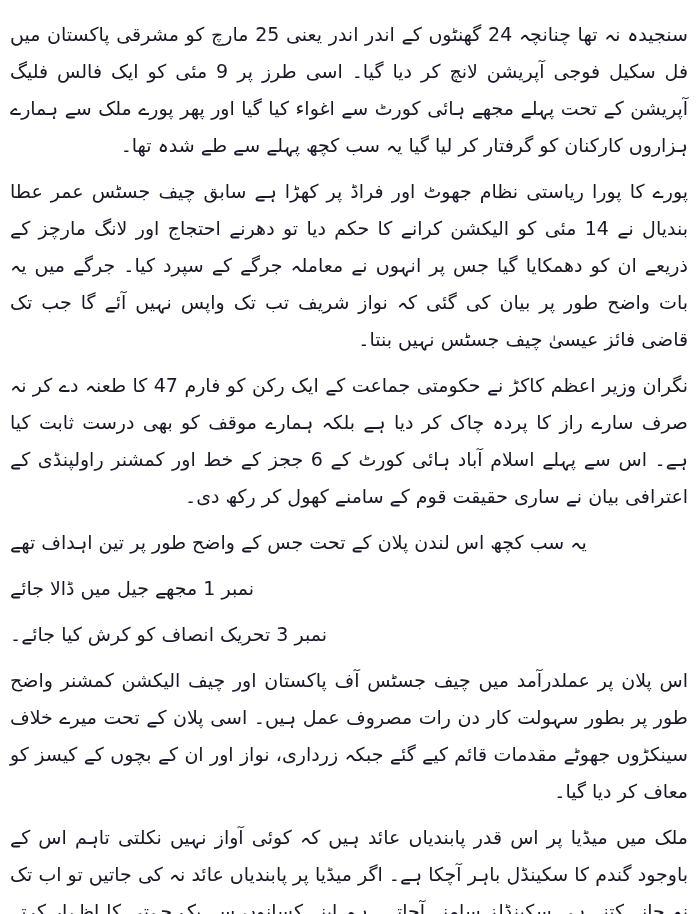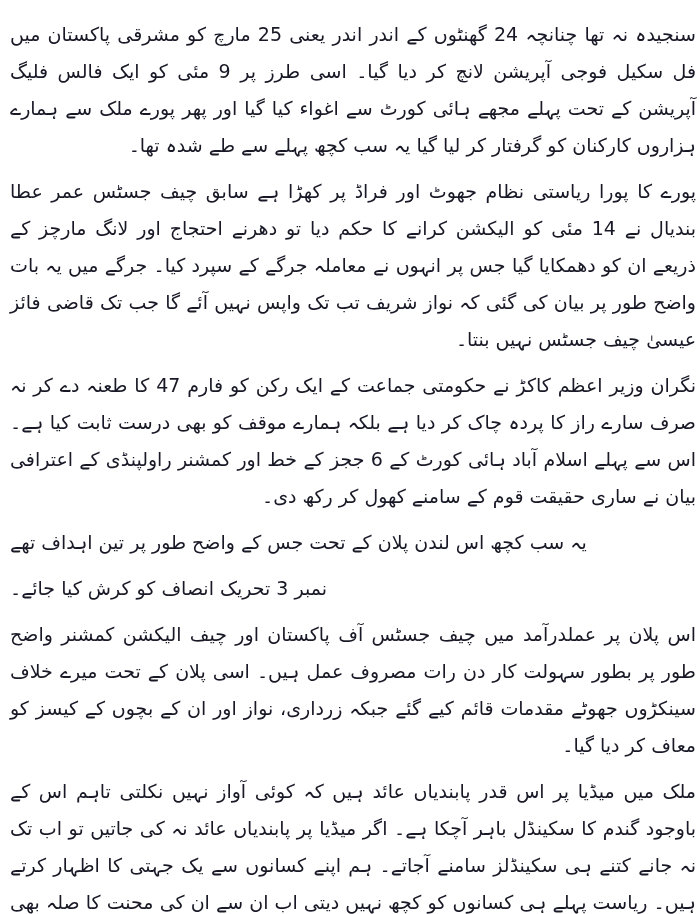--- a/index.html
+++ b/index.html
@@ -8,21 +8,21 @@
       background: #ffffff;
       font-family: "DejaVu Sans", sans-serif;
     }
     .page {
       position: relative;
       width: 700px;
       height: 914px;
       background: #ffffff;
       overflow: hidden;
       box-sizing: border-box;
-      padding: 16px 4px 0 10px;
+      padding: 16px 12px 0 10px;
     }
     .article {
       direction: rtl;
       unicode-bidi: embed;
       text-align: justify;
       color: #181826;
       font-size: 19px;
       line-height: 37px;
       font-family: "DejaVu Sans", sans-serif;
     }
@@ -36,18 +36,19 @@
   </style>
 </head>
 <body>
 
 <div class="page">
   <div class="article" dir="rtl" lang="ur">
     <p>سنجیدہ نہ تھا چنانچہ 24 گھنٹوں کے اندر اندر یعنی 25 مارچ کو مشرقی پاکستان میں فل سکیل فوجی آپریشن لانچ کر دیا گیا۔ اسی طرز پر 9 مئی کو ایک فالس فلیگ آپریشن کے تحت پہلے مجھے ہائی کورٹ سے اغواء کیا گیا اور پھر پورے ملک سے ہمارے ہزاروں کارکنان کو گرفتار کر لیا گیا یہ سب کچھ پہلے سے طے شدہ تھا۔</p>
     <p>پورے کا پورا ریاستی نظام جھوٹ اور فراڈ پر کھڑا ہے سابق چیف جسٹس عمر عطا بندیال نے 14 مئی کو الیکشن کرانے کا حکم دیا تو دھرنے احتجاج اور لانگ مارچز کے ذریعے ان کو دھمکایا گیا جس پر انہوں نے معاملہ جرگے کے سپرد کیا۔ جرگے میں یہ بات واضح طور پر بیان کی گئی کہ نواز شریف تب تک واپس نہیں آئے گا جب تک قاضی فائز عیسیٰ چیف جسٹس نہیں بنتا۔</p>
     <p>نگران وزیر اعظم کاکڑ نے حکومتی جماعت کے ایک رکن کو فارم 47 کا طعنہ دے کر نہ صرف سارے راز کا پردہ چاک کر دیا ہے بلکہ ہمارے موقف کو بھی درست ثابت کیا ہے۔ اس سے پہلے اسلام آباد ہائی کورٹ کے 6 ججز کے خط اور کمشنر راولپنڈی کے اعترافی بیان نے ساری حقیقت قوم کے سامنے کھول کر رکھ دی۔</p>
     <p class="single-line">یہ سب کچھ اس لندن پلان کے تحت جس کے واضح طور پر تین اہداف تھے</p>
+    <p class="single-line">نمبر 1 مجھے جیل میں ڈالا جائے</p>
     <p class="single-line">نمبر 3 تحریک انصاف کو کرش کیا جائے۔</p>
     <p>اس پلان پر عملدرآمد میں چیف جسٹس آف پاکستان اور چیف الیکشن کمشنر واضح طور پر بطور سہولت کار دن رات مصروف عمل ہیں۔ اسی پلان کے تحت میرے خلاف سینکڑوں جھوٹے مقدمات قائم کیے گئے جبکہ زرداری، نواز اور ان کے بچوں کے کیسز کو معاف کر دیا گیا۔</p>
     <p>ملک میں میڈیا پر اس قدر پابندیاں عائد ہیں کہ کوئی آواز نہیں نکلتی تاہم اس کے باوجود گندم کا سکینڈل باہر آچکا ہے۔ اگر میڈیا پر پابندیاں عائد نہ کی جاتیں تو اب تک نہ جانے کتنے ہی سکینڈلز سامنے آجاتے۔ ہم اپنے کسانوں سے یک جہتی کا اظہار کرتے ہیں۔ ریاست پہلے ہی کسانوں کو کچھ نہیں دیتی اب ان سے ان کی محنت کا صلہ بھی چھینا جا رہا ہے۔</p>
 
   </div>
 </div>
 
 </body></html>

